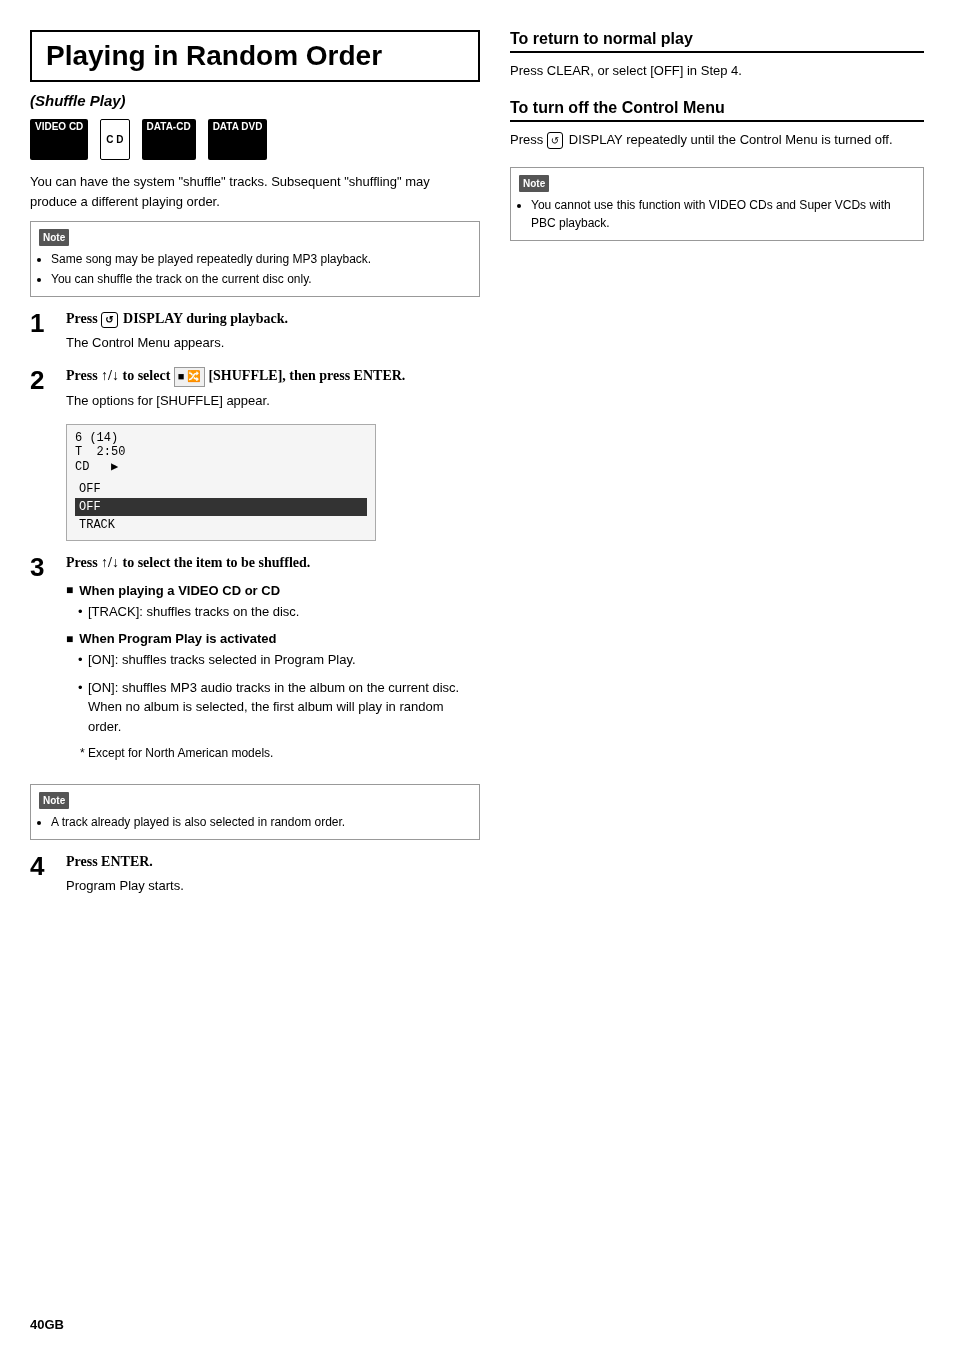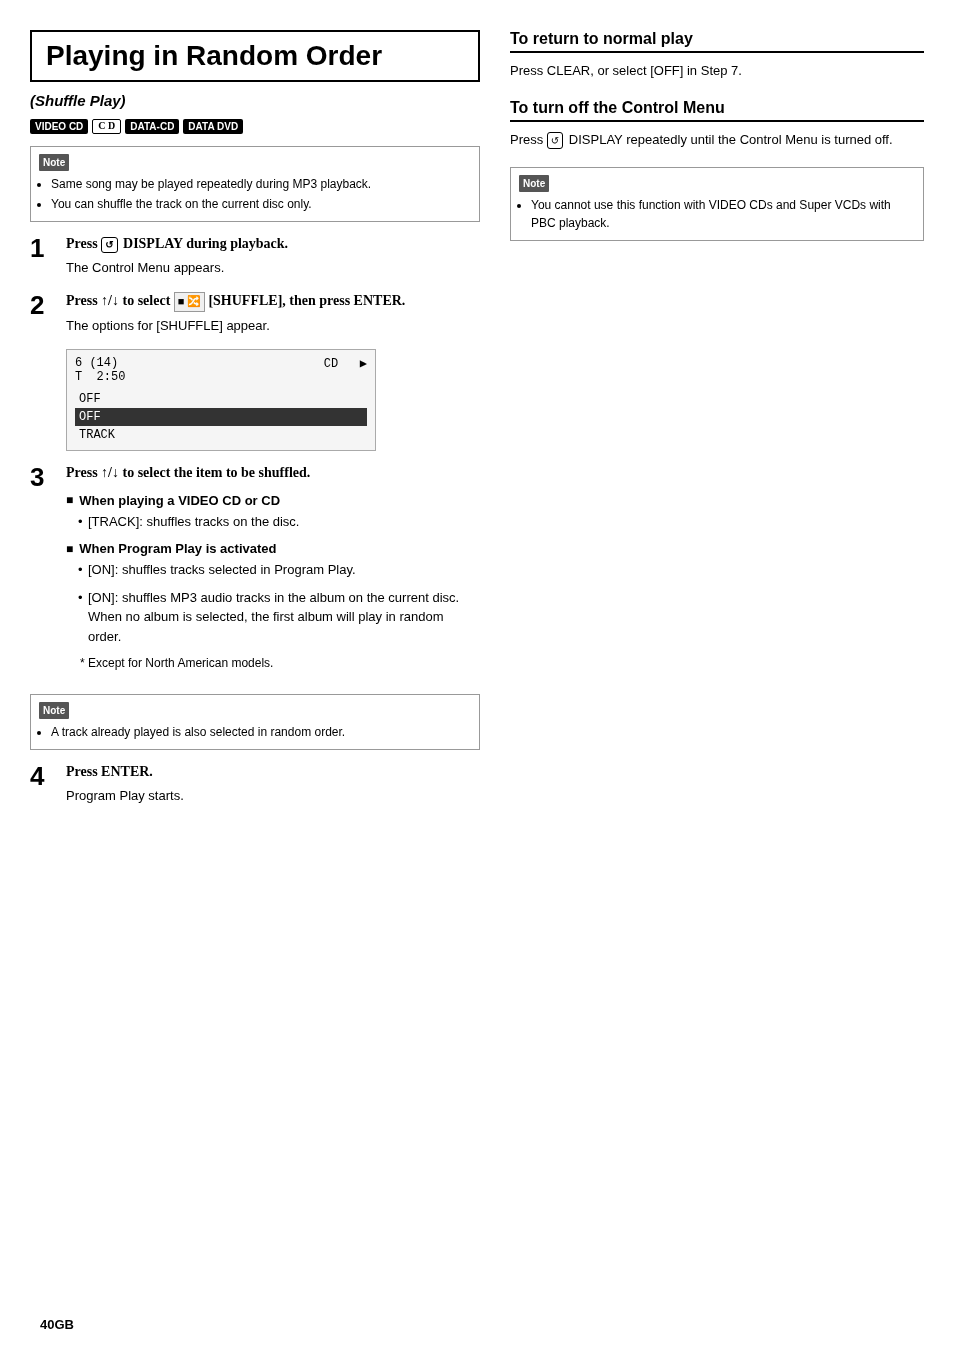--- a/index.html
+++ b/index.html
@@ -36,40 +36,39 @@
       width: 100%;
     }
     .subtitle {
       font-size: 15px;
       font-style: italic;
       font-weight: bold;
       margin-bottom: 10px;
     }
     .disc-badges {
       display: flex;
-      gap: 4px;
+      gap: 12px;
       margin-bottom: 12px;
     }
     .badge {
       background: #000;
       color: #fff;
       font-size: 10px;
       font-weight: bold;
       padding: 2px 5px;
       border-radius: 2px;
     }
     .badge-outline {
       background: #fff;
       color: #000;
       font-size: 10px;
       font-weight: bold;
-      padding: 0 5px;
+      padding: 14px 5px;
       border: 1.5px solid #000;
       border-radius: 2px;
-      font-family: Liberation Serif, serif;
     }
     .body-text {
       font-size: 13px;
       margin-bottom: 10px;
       line-height: 1.5;
     }
     .note-box {
       border: 1.5px solid #999;
       padding: 6px 8px;
       margin-bottom: 12px;
@@ -185,21 +184,21 @@
     }
     .right-body {
       font-size: 13px;
       line-height: 1.5;
       margin-bottom: 18px;
     }
 
     .page-footer {
       position: absolute;
       bottom: 20px;
-      left: 40px;
+      left: 30px;
       font-size: 13px;
       font-weight: bold;
     }
   </style>
 </head>
 <body>
 
 <div style="position:relative; width:874px; min-height:1352px; background:#fff;">
   <div class="page">
 
@@ -208,20 +207,21 @@
       <div class="page-title">Playing in Random Order</div>
       <div class="subtitle">(Shuffle Play)</div>
 
       <div class="disc-badges">
         <span class="badge">VIDEO CD</span>
         <span class="badge-outline">C D</span>
         <span class="badge">DATA-CD</span>
         <span class="badge">DATA DVD</span>
       </div>
 
+      <div class="body-text">You can have the system "shuffle" tracks. Subsequent "shuffling" may produce a different playing order.</div>
 
       <div class="note-box">
         <span class="note-label">Note</span>
         <ul>
           <li>Same song may be played repeatedly during MP3 playback.</li>
           <li>You can shuffle the track on the current disc only.</li>
         </ul>
       </div>
 
       
@@ -241,21 +241,21 @@
         <div class="step-content">
           <div class="step-title">
             Press ↑/↓ to select <span style="display:inline-block; border:1.5px solid #999; padding:1px 3px; background:#f0f0f0; font-size:11px; vertical-align:middle;">■ 🔀</span> <strong>[SHUFFLE], then press ENTER.</strong>
           </div>
           <div class="step-body">The options for [SHUFFLE] appear.</div>
         </div>
       </div>
 
       
       <div class="screen-mock">
-        <div style="display:flex; justify-content:space-between; margin-bottom:2px;">
+        <div style="display:flex; justify-content:space-between; margin-bottom:2px;flex-direction:column;">
           <span style="font-size:12px;">6 (14)<br>T &nbsp;2:50</span>
           <span style="font-size:12px;">CD &nbsp; ▶</span>
         </div>
         <div style="margin-top:6px;">
           <div style="padding:2px 4px; font-size:12px;">OFF</div>
           <div style="padding:2px 4px; background:#333; color:#fff; font-size:12px;">OFF</div>
           <div style="padding:2px 4px; font-size:12px;">TRACK</div>
         </div>
       </div>
 
@@ -301,21 +301,21 @@
           <div class="step-body">Program Play starts.</div>
         </div>
       </div>
 
     </div>
 
     <div class="right-col">
 
       <div style="margin-bottom: 18px;">
         <div class="section-title">To return to normal play</div>
-        <div class="right-body">Press CLEAR, or select [OFF] in Step 7.</div>
+        <div class="right-body">Press CLEAR, or select [OFF] in Step 4.</div>
       </div>
 
       <div style="margin-bottom: 18px;">
         <div class="section-title">To turn off the Control Menu</div>
         <div class="right-body">
           Press <span class="display-icon">↺</span> DISPLAY repeatedly until the Control Menu is turned off.
         </div>
       </div>
 
       <div class="note-box">

